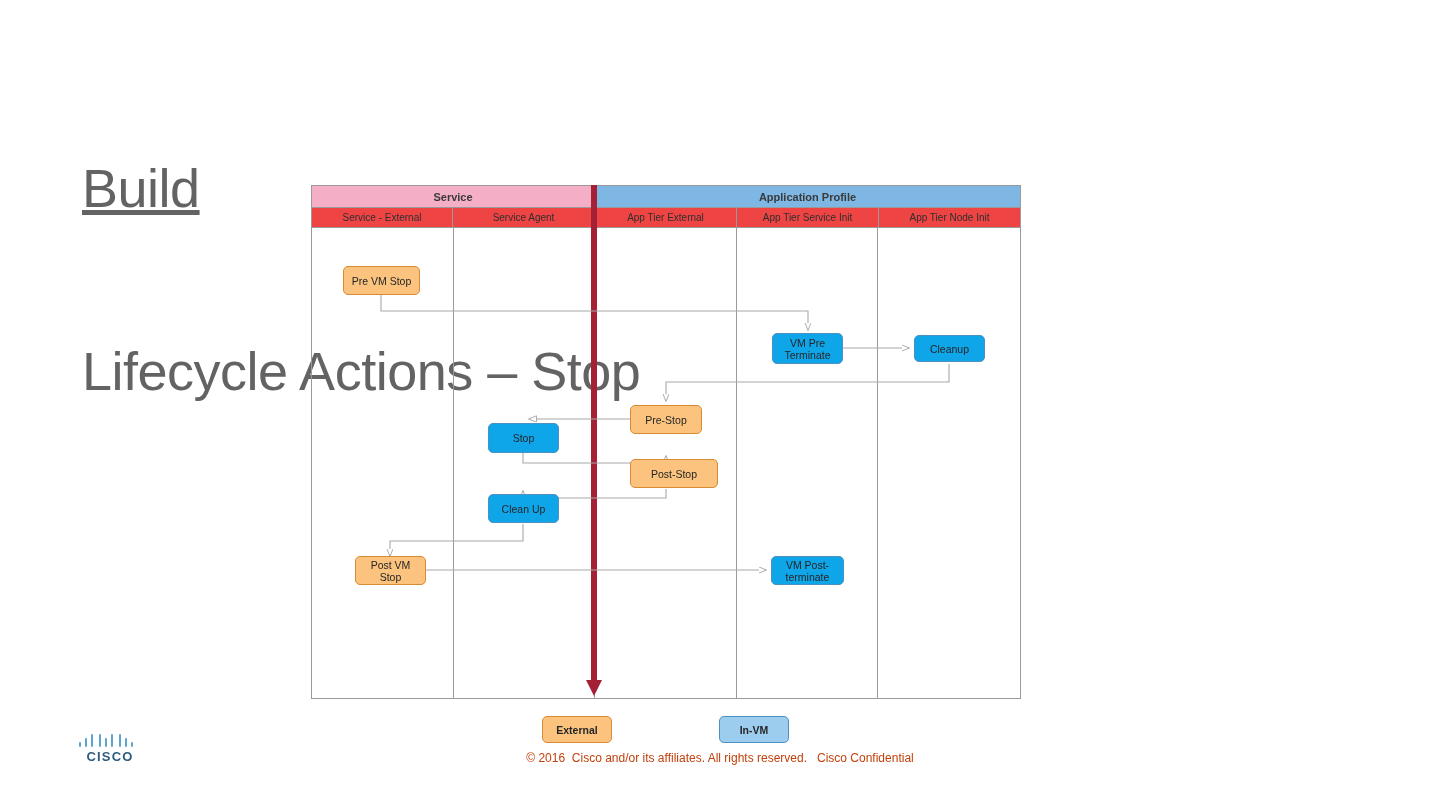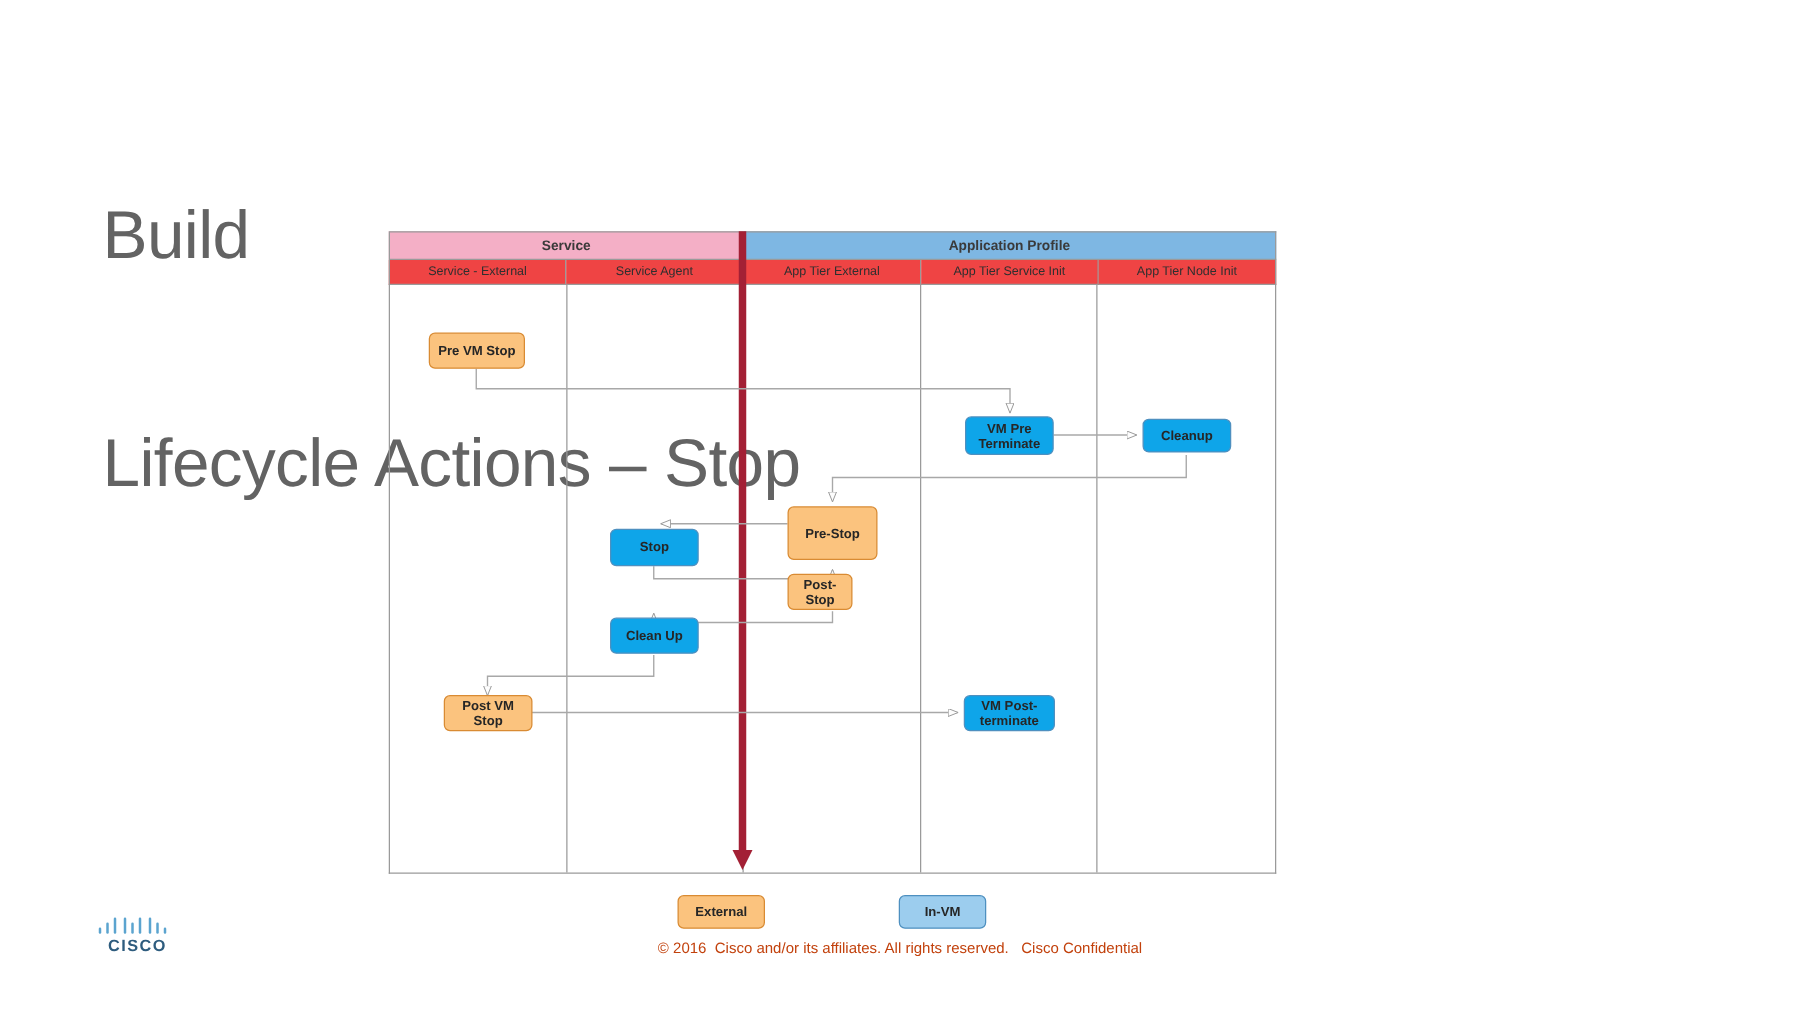--- a/index.html
+++ b/index.html
@@ -21,21 +21,21 @@
     left: 82px;
     top: 36px;
     width: 1000px;
     color: #636363;
     font-size: 54px;
     line-height: 61px;
     font-weight: 400;
     letter-spacing: -0.5px;
     white-space: pre;
   }
-  #slide-title .line1 { display: block; }
+  #slide-title .line1 { display: block; text-decoration: underline; }
   #slide-title .line2 { display: block; }
 
   
   #swimlane {
     position: absolute;
     left: 311px;
     top: 185px;
     width: 710px;
     height: 514px;
     border-radius: 10px;
@@ -138,21 +138,21 @@
   
   .node {
     position: absolute;
     box-sizing: border-box;
     border-radius: 5px;
     display: flex;
     align-items: center;
     justify-content: center;
     text-align: center;
     font-size: 10.5px;
-    font-weight: bold;
+    font-weight: normal;
     color: #262626;
     line-height: 12px;
     padding: 0 3px;
   }
   .node.external {
     background: #FBC37E;
     border: 1px solid #D98B33;
   }
   .node.invm {
     background: #0ea5e9;
@@ -277,25 +277,25 @@
     <path d="M425,570 L766,570" marker-end="url(#arrow)"></path>
   </g>
 </svg>
 
 <div class="node external" style="left:343px; top:266px; width:77px; height:29px;">Pre VM Stop</div>
 
 <div class="node invm" style="left:772px; top:333px; width:71px; height:31px;">VM Pre Terminate</div>
 
 <div class="node invm" style="left:914px; top:335px; width:71px; height:27px;">Cleanup</div>
 
-<div class="node external" style="left:630px; top:405px; width:72px; height:43px;">Pre-Stop</div>
+<div class="node external" style="left:630px; top:405px; width:72px; height:29px;">Pre-Stop</div>
 
 <div class="node invm" style="left:488px; top:423px; width:71px; height:30px;">Stop</div>
 
-<div class="node external" style="left:630px; top:459px; width:52px; height:29px;">Post-Stop</div>
+<div class="node external" style="left:630px; top:459px; width:88px; height:29px;">Post-Stop</div>
 
 <div class="node invm" style="left:488px; top:494px; width:71px; height:29px;">Clean Up</div>
 
 <div class="node external" style="left:355px; top:556px; width:71px; height:29px;">Post VM Stop</div>
 
 <div class="node invm" style="left:771px; top:556px; width:73px; height:29px;">VM Post-terminate</div>
 
 <div class="legend-item" id="legend-external">External</div>
 <div class="legend-item" id="legend-invm">In-VM</div>
 

